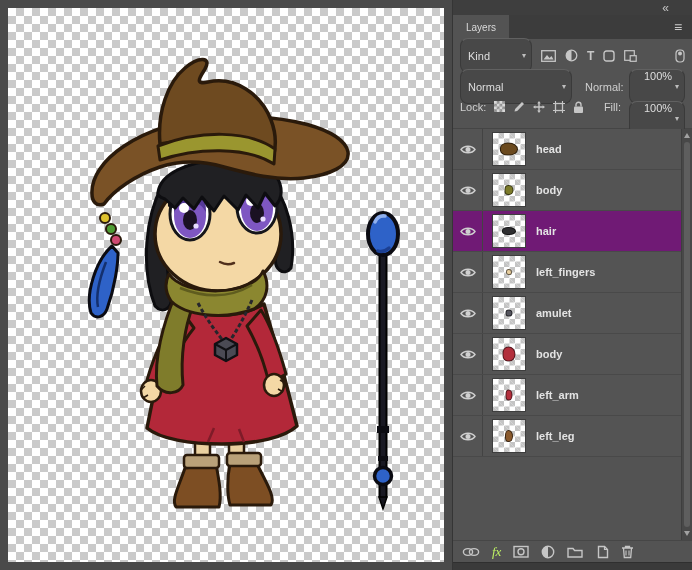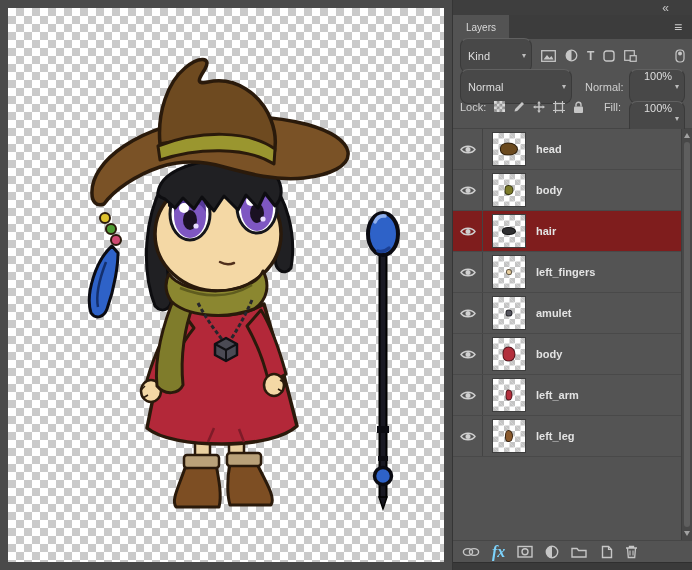--- a/index.html
+++ b/index.html
@@ -59,21 +59,21 @@
     background-image:
       linear-gradient(45deg,#8f8f8f 25%,transparent 25%,transparent 75%,#8f8f8f 75%),
       linear-gradient(45deg,#8f8f8f 25%,transparent 25%,transparent 75%,#8f8f8f 75%);
     background-position:0 0,2.75px 2.75px;
     background-size:5.5px 5.5px;
   }
 
   .layers-list { position:relative; height:411px; background:#535353; overflow:hidden; }
   .rows { margin-right:11px;font-weight:bold; }
   .layer-row { height:41px; display:flex; align-items:center; border-bottom:1px solid #494949; background:#545454; }
-  .layer-row.selected { background:#7f1d1d; }
+  .layer-row.selected { background:#701a75; }
   .eye-cell { width:30px; height:100%; display:flex; align-items:center; justify-content:center; border-right:1px solid #434343; flex:none; }
   .thumb {
     width:34px; height:34px; margin-left:9px; position:relative; flex:none;
     border:1px solid #3e3e3e;
     background-color:#ffffff;
     background-image:
       linear-gradient(45deg,#c4c4c4 25%,transparent 25%,transparent 75%,#c4c4c4 75%),
       linear-gradient(45deg,#c4c4c4 25%,transparent 25%,transparent 75%,#c4c4c4 75%);
     background-position:0 0,5.5px 5.5px;
     background-size:11px 11px;
@@ -81,21 +81,21 @@
   .blob { position:absolute; left:50%; top:50%; transform:translate(-50%,-50%); border-radius:45% 55% 50% 42%; border:1px solid rgba(0,0,0,.55); }
   .layer-name { margin-left:10px; font-size:11px; color:#e3e3e3; white-space:nowrap; }
 
   .scrollbar { position:absolute; right:0; top:0; bottom:0; width:11px; background:#484848; border-left:1px solid #3e3e3e; }
   .scroll-thumb { position:absolute; left:2px; right:2px; top:13px; bottom:13px; background:#5e5e5e; border-radius:3px; }
   .arrow-up, .arrow-down { position:absolute; left:2px; width:0; height:0; border-left:3.5px solid transparent; border-right:3.5px solid transparent; }
   .arrow-up { top:4px; border-bottom:5px solid #a2a2a2; }
   .arrow-down { bottom:4px; border-top:5px solid #a2a2a2; }
 
   .footer { height:22px; display:flex; align-items:center; gap:12px; padding:0 9px; border-top:1px solid #464646; background:#535353; }
-  .fx-label { font-size:16px; font-style:italic; font-weight:bold; color:#7dd3fc; font-family:"Liberation Serif", serif; }
+  .fx-label { font-size:13px; font-style:italic; font-weight:normal; color:#bef264; font-family:"Liberation Serif", serif; }
   .bottom-strip { flex:1; background:#3a3a3a; border-top:1px solid #2f2f2f; }
 </style>
 </head>
 <body>
 
 <div class="app">
 
   <div class="canvas-area">
     <div class="canvas">
       <svg class="art" viewBox="0 0 436 554" width="436" height="554">

